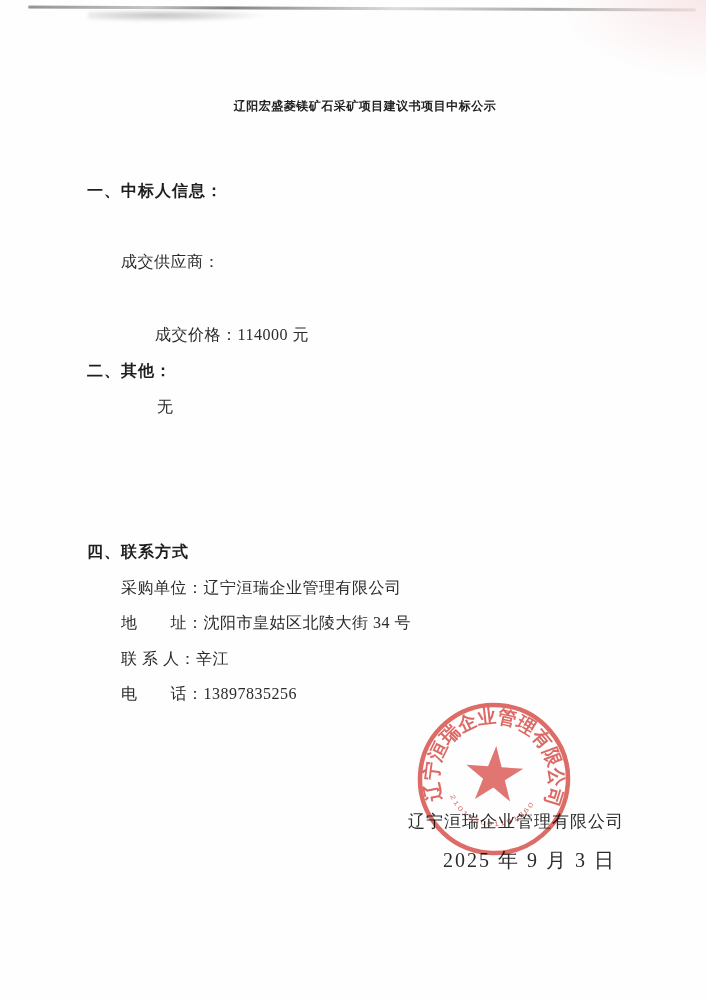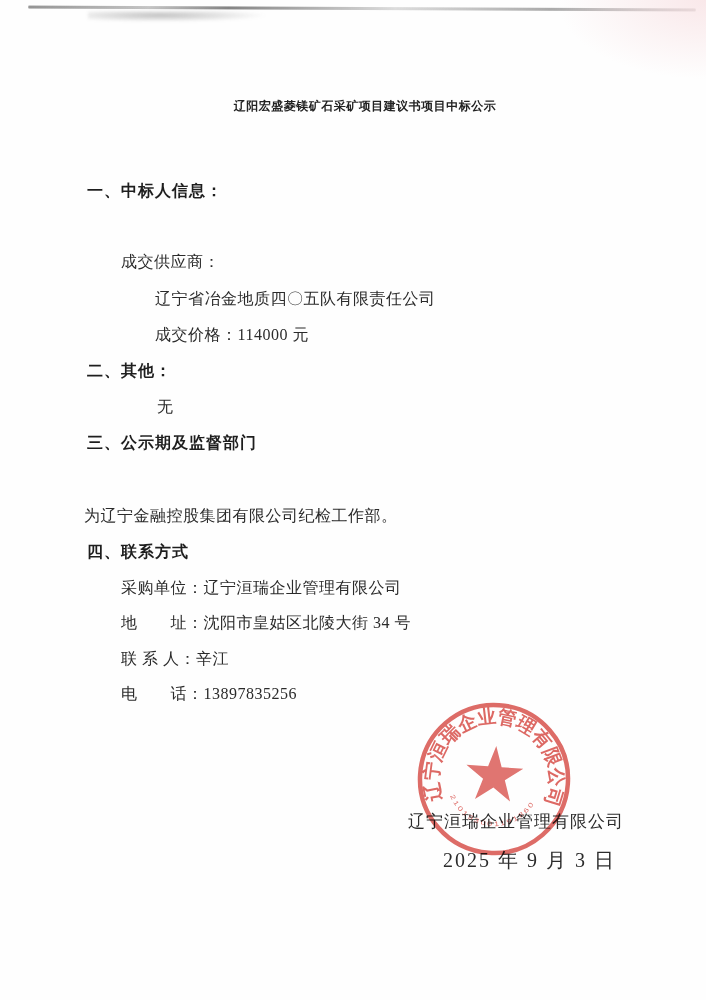--- a/index.html
+++ b/index.html
@@ -65,28 +65,25 @@
 <div class="page">
 
   <div class="scan-line"></div>
   <div class="scan-smudge"></div>
   <div class="pink-corner"></div>
 
   <div class="doc-title">辽阳宏盛菱镁矿石采矿项目建议书项目中标公示</div>
 
   <div class="line h ind1" style="top:181px">一、中标人信息：</div>
   <div class="line ind2" style="top:252px">成交供应商：</div>
-  <div class="line ind3" style="top:289px">辽宁省冶金地质四〇五队有限责任公司</div>
   <div class="line ind3" style="top:325px">成交价格：114000 元</div>
 
   <div class="line h ind1" style="top:361px">二、其他：</div>
   <div class="line" style="top:397px;left:157px">无</div>
 
-  <div class="line h ind1" style="top:433px">三、公示期及监督部门</div>
-  <div class="line ind0" style="top:506px">为辽宁金融控股集团有限公司纪检工作部。</div>
 
   <div class="line h ind1" style="top:542px">四、联系方式</div>
   <div class="line ind2" style="top:578px">采购单位：辽宁洹瑞企业管理有限公司</div>
   <div class="line ind2" style="top:613px">地　　址：沈阳市皇姑区北陵大街 34 号</div>
   <div class="line ind2" style="top:649px">联 系 人：辛江</div>
   <div class="line ind2" style="top:684px">电　　话：13897835256</div>
 
   <div class="sig-company">辽宁洹瑞企业管理有限公司</div>
   <div class="sig-date">2025 年 9 月 3 日</div>
 

